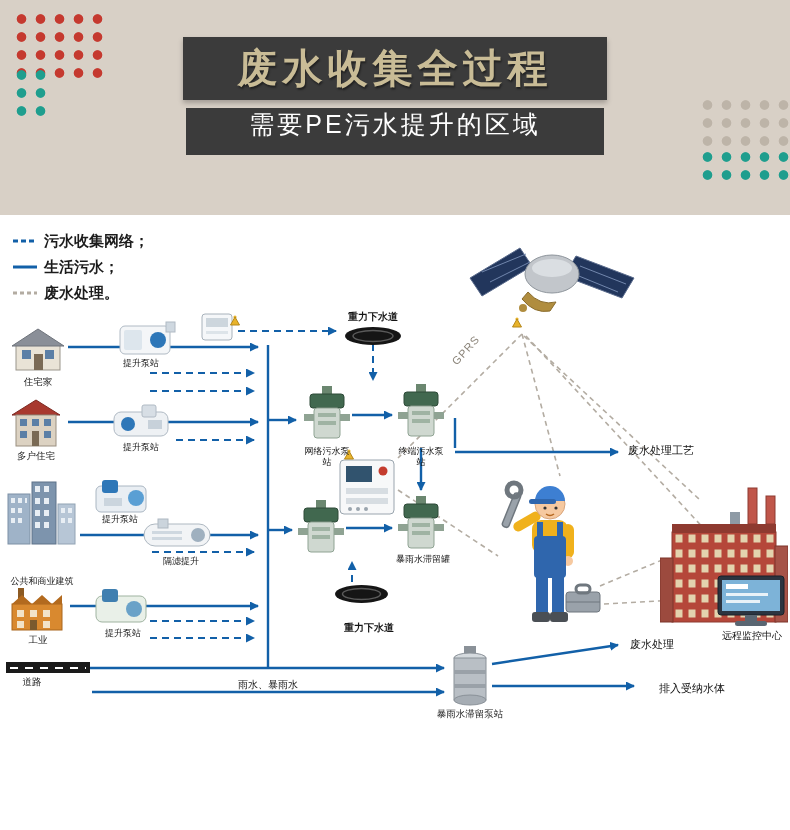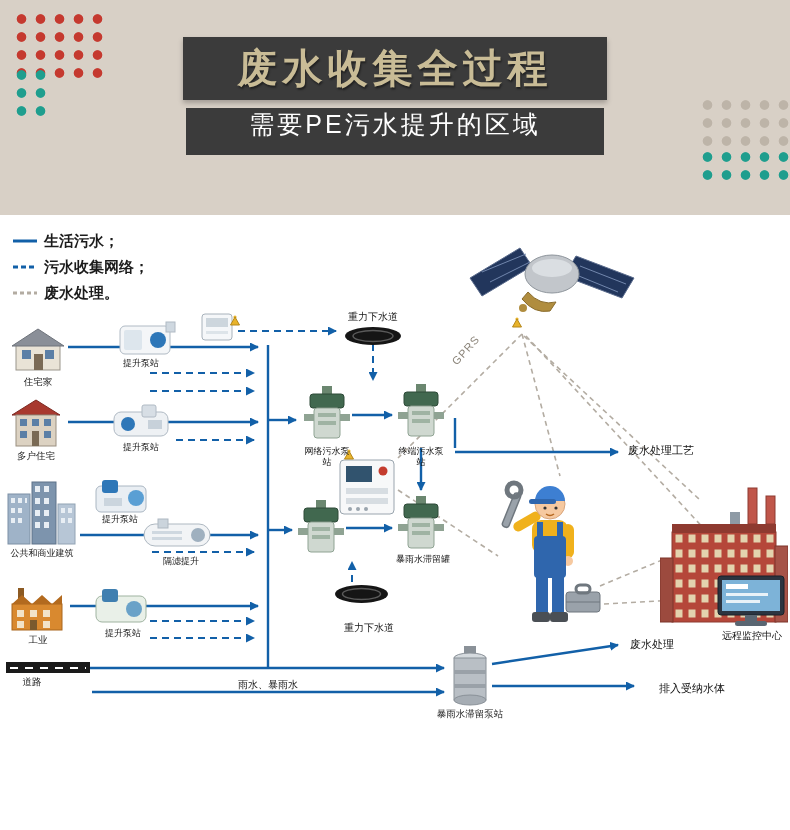--- a/index.html
+++ b/index.html
@@ -27,21 +27,21 @@
   .solid path{stroke:var(--arrow-blue);stroke-width:2.4;fill:none}
   .dash path{stroke:var(--arrow-blue);stroke-width:2;fill:none;stroke-dasharray:7 5}
   .gray path{stroke:var(--gray-dash);stroke-width:1.6;fill:none;stroke-dasharray:5 4}
   .ah{fill:var(--arrow-blue)}
 
   .icon{position:absolute;z-index:2;line-height:0}
   .icon svg{width:100%;height:100%}
   .lb{position:absolute;z-index:3;font-size:10px;color:#151515;text-align:center;line-height:1.2}
   .lb.s9{font-size:9px}
   .lb.s95{font-size:9.5px}
-  .lb.bold{font-weight:normal}
+  .lb.bold{font-weight:bold}
   .lb.big{font-size:11px;color:#111}
 
   .legend{position:absolute;left:12px;top:228px;z-index:3}
   .legend .row{display:flex;align-items:center;height:26px}
   .legend .mk{width:26px;margin-right:6px}
   .legend .tx{font-family:"Liberation Serif",serif;font-weight:bold;font-size:15px;color:#1c1c1c}
 
   .road{position:absolute;left:6px;top:662px;width:84px;height:11px;background:#1a1a1a;z-index:2}
   .road::after{content:"";position:absolute;left:4px;right:4px;top:4.5px;height:2px;
     background:repeating-linear-gradient(90deg,#fff 0 8px,transparent 8px 15px)}
@@ -109,29 +109,29 @@
       <path d="M150 638 H254" marker-end="url(#ab)"></path>
       <path d="M373 344 V380" marker-end="url(#ab)"></path>
       <path d="M238 331 H336" marker-end="url(#ab)"></path>
       <path d="M352 582 V562" marker-end="url(#ab)"></path>
     </g>
   </svg>
 
   <div class="legend">
     <div class="row">
       <svg class="mk" width="26" height="8">
+          <line x1="1" y1="4" x2="25" y2="4" stroke="#1260a8" stroke-width="3" stroke-dasharray="5 3"></line>
+        </svg>
+      <span class="tx">污水收集网络；</span>
+    </div>
+    <div class="row">
+      <svg class="mk" width="26" height="8">
           <line x1="1" y1="4" x2="25" y2="4" stroke="#1260a8" stroke-width="3"></line>
         </svg>
       <span class="tx">生活污水；</span>
-    </div>
-    <div class="row">
-      <svg class="mk" width="26" height="8">
-          <line x1="1" y1="4" x2="25" y2="4" stroke="#1260a8" stroke-width="3" stroke-dasharray="5 3"></line>
-        </svg>
-      <span class="tx">污水收集网络；</span>
     </div>
     <div class="row">
       <svg class="mk" width="26" height="8">
           <line x1="1" y1="4" x2="25" y2="4" stroke="#b3aca2" stroke-width="3" stroke-dasharray="4 3"></line>
         </svg>
       <span class="tx">废水处理。</span>
     </div>
   </div>
 
   <div class="icon" style="left:10px;top:324px;width:56px;height:48px">
@@ -214,21 +214,21 @@
           <rect x="40" y="32" width="5" height="6"></rect>
         <rect x="31" y="44" width="5" height="6"></rect>
           <rect x="40" y="44" width="5" height="6"></rect>
         <rect x="57" y="30" width="4" height="5"></rect>
           <rect x="64" y="30" width="4" height="5"></rect>
         <rect x="57" y="40" width="4" height="5"></rect>
           <rect x="64" y="40" width="4" height="5"></rect>
       </g>
     </svg>
   </div>
-  <div class="lb s9" style="left:0px;top:548px;width:84px">公共和商业建筑</div>
+  <div class="lb s9" style="left:0px;top:576px;width:84px">公共和商业建筑</div>
 
   <div class="icon" style="left:94px;top:478px;width:58px;height:38px">
     <svg viewBox="0 0 58 38">
       <rect x="2" y="8" width="50" height="26" rx="5" fill="#e9eef3" stroke="#aab6c2"></rect>
       <rect x="8" y="2" width="16" height="13" rx="3" fill="#2e77b8"></rect>
       <circle cx="42" cy="20" r="8" fill="#5a9fd4"></circle>
       <rect x="10" y="20" width="18" height="8" fill="#cbd5de"></rect>
     </svg>
   </div>
   <div class="lb s9" style="left:92px;top:514px;width:56px">提升泵站</div>

